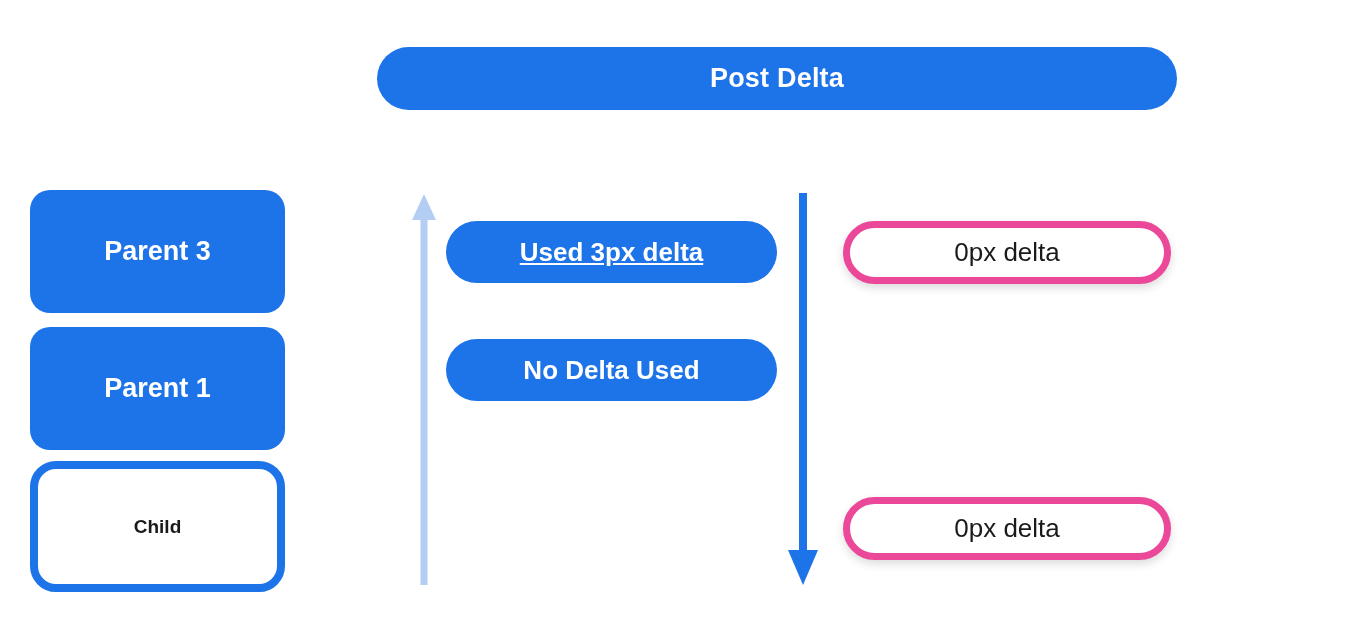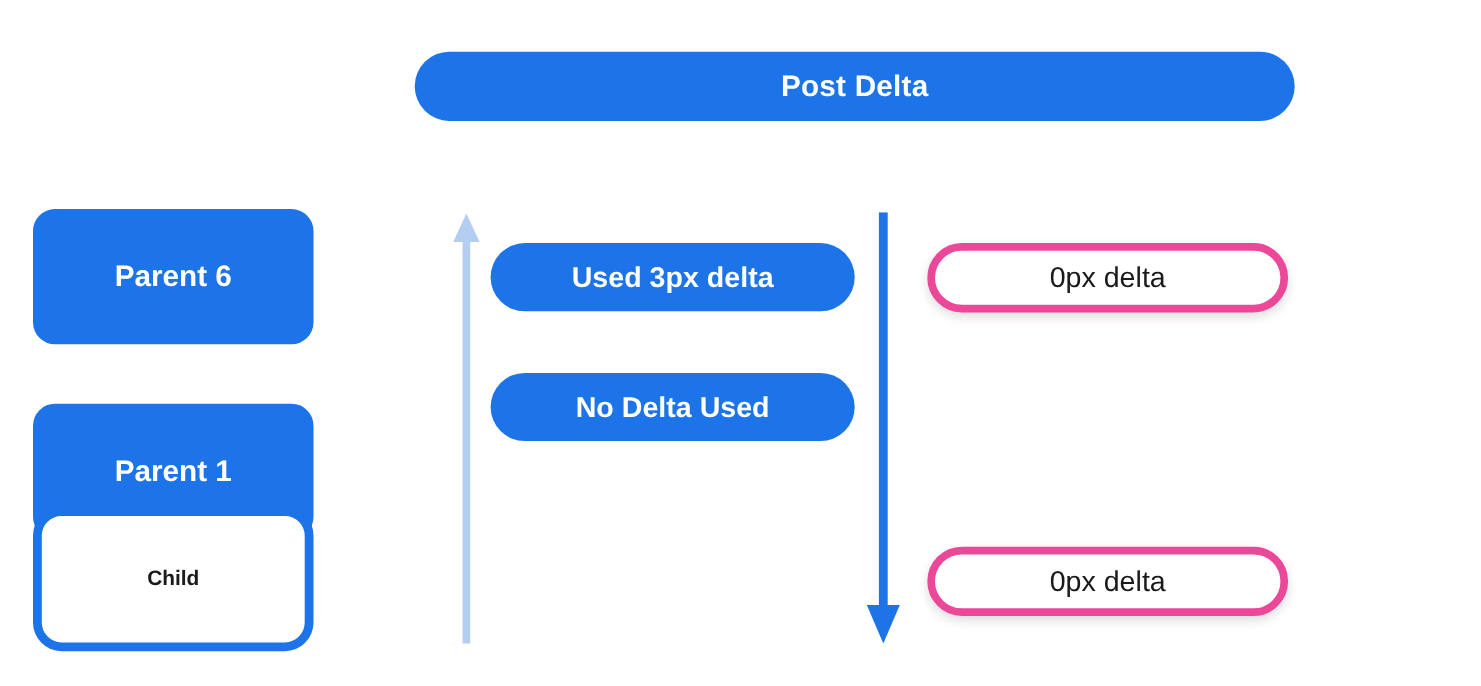--- a/index.html
+++ b/index.html
@@ -34,41 +34,41 @@
   
   .box-filled {
     left: 30px; width: 255px; height: 123px;
     background: var(--blue);
     border-radius: 20px;
     color: var(--white);
     font-size: 27px;
     font-weight: 700;
   }
   .parent-2 { top: 190px; }
-  .parent-1 { top: 327px; margin-top: 40px; }
+  .parent-1 { top: 327px; }
   .box-outlined {
     left: 30px; top: 461px; width: 255px; height: 131px;
     background: var(--white);
     border: 8px solid var(--blue);
     border-radius: 26px;
     color: var(--text-dark);
     font-size: 19px;
     font-weight: 600;
   }
 
   
   .mid-pill {
     left: 446px; width: 331px; height: 62px;
     background: var(--blue);
     border-radius: 31px;
     color: var(--white);
     font-size: 26px;
     font-weight: 700;
   }
-  .mid-pill-1 { top: 221px; }
+  .mid-pill-1 { top: 221px; text-decoration: underline; }
   .mid-pill-2 { top: 339px; text-align: center; }
 
   
   .white-pill {
     left: 843px; width: 328px; height: 63px;
     background: var(--white);
     border: 7px solid #ec4899;
     border-radius: 32px;
     box-shadow: 0 4px 10px rgba(0,0,0,0.14);
     color: var(--text-dark);
@@ -85,21 +85,21 @@
 </head>
 <body>
 
 <div class="canvas">
 
   <div class="abs header-pill">
     <span>Post Delta</span>
   </div>
 
   <div class="abs box-filled parent-2">
-    <span>Parent 6</span>
+    <span>Parent 3</span>
   </div>
   <div class="abs box-filled parent-1">
     <span>Parent 1</span>
   </div>
   <div class="abs box-outlined">
     <span>Child</span>
   </div>
 
   <svg class="arrow-up" width="32" height="394" viewBox="0 0 32 394" aria-hidden="true">
     <line x1="16" y1="24" x2="16" y2="392" style="stroke: var(--light-blue); stroke-width: 7;"></line>

